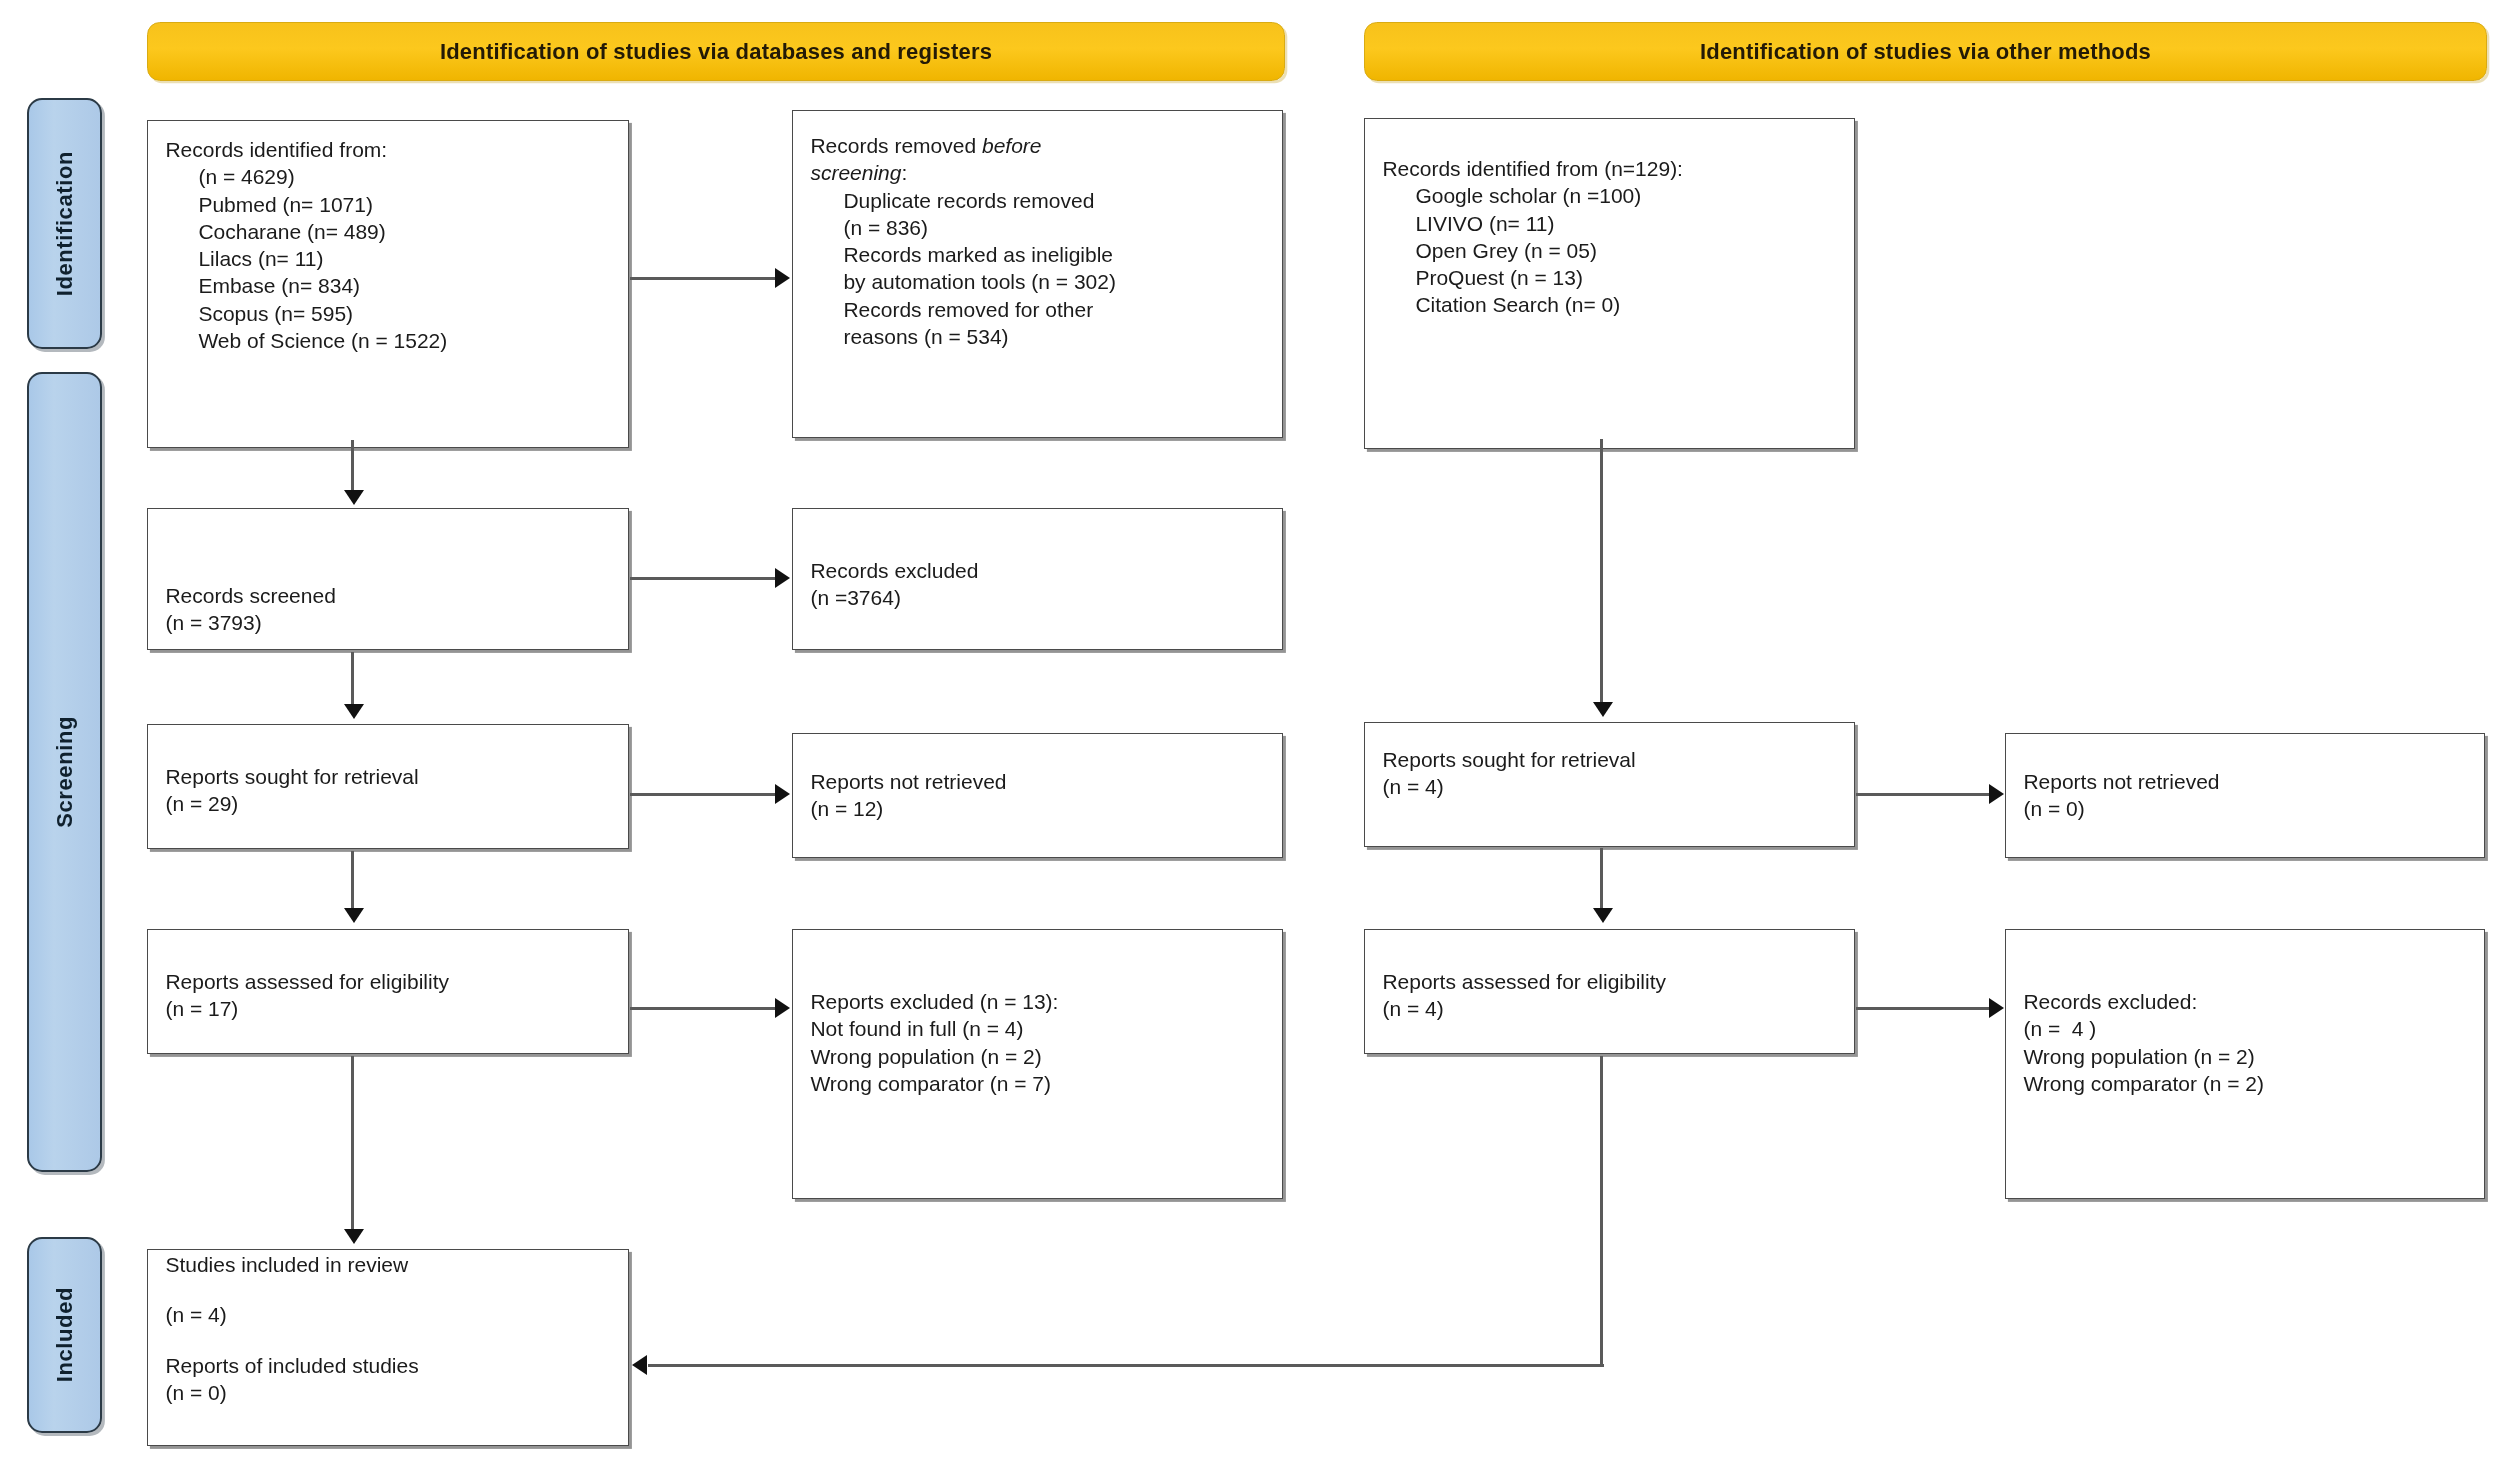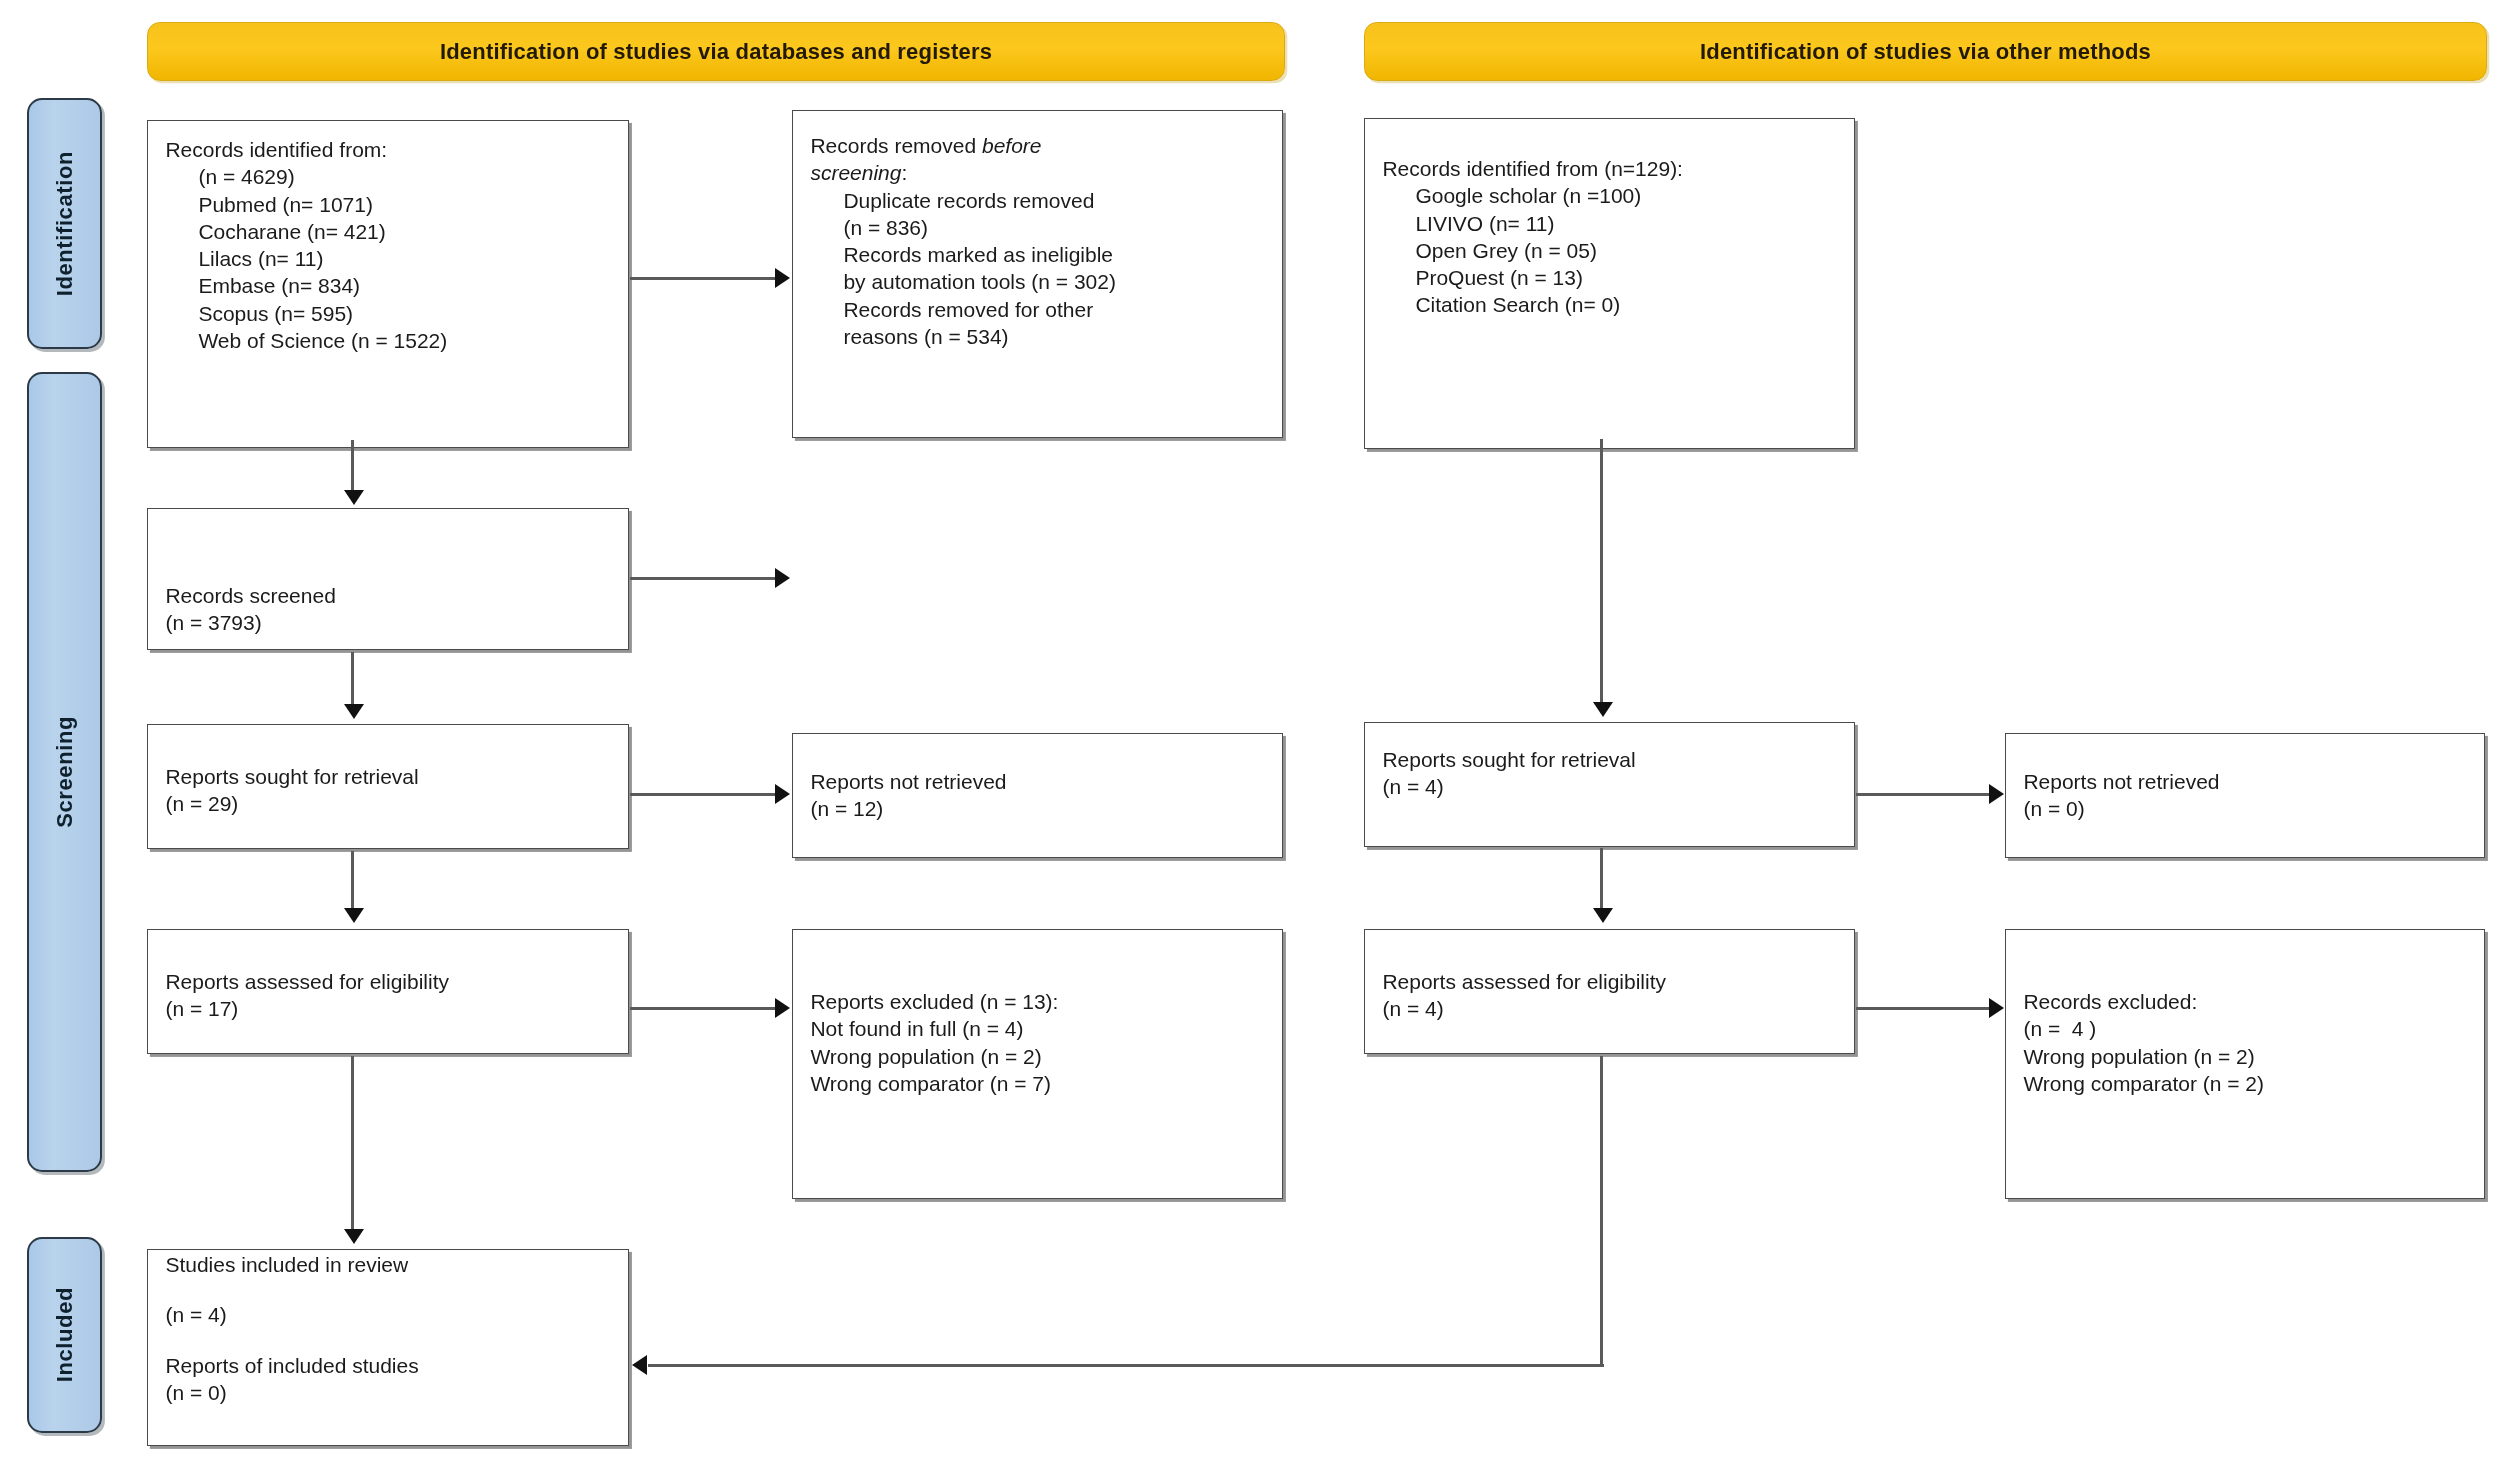--- a/index.html
+++ b/index.html
@@ -117,21 +117,21 @@
   </div>
 
   <div class="col-header" style="left:147px; top:22px; width:1136px; height:57px;">
     <span>Identification of studies via databases and registers</span>
   </div>
 
   <div class="fbox" style="left:147px; top:120px; width:482px; height:328px;">
     <div class="ln">Records identified from:</div>
     <div class="ln indent">(n = 4629)</div>
     <div class="ln indent">Pubmed (n= 1071)</div>
-    <div class="ln indent">Cocharane (n= 421)</div>
+    <div class="ln indent">Cocharane (n= 489)</div>
     <div class="ln indent">Lilacs (n= 11)</div>
     <div class="ln indent">Embase (n= 834)</div>
     <div class="ln indent">Scopus (n= 595)</div>
     <div class="ln indent">Web of Science (n = 1522)</div>
   </div>
 
   <div class="fbox" style="left:792px; top:110px; width:491px; height:328px; padding-top:21px;">
     <div class="ln"><span>Records removed </span><em>before</em></div>
     <div class="ln"><em>screening</em><span>:</span></div>
     <div class="ln indent">Duplicate records removed</div>
@@ -140,20 +140,24 @@
     <div class="ln indent">by automation tools (n = 302)</div>
     <div class="ln indent">Records removed for other</div>
     <div class="ln indent">reasons (n = 534)</div>
   </div>
 
   <div class="fbox" style="left:147px; top:508px; width:482px; height:142px; padding-top:73px;">
     <div class="ln">Records screened</div>
     <div class="ln">(n = 3793)</div>
   </div>
 
+  <div class="fbox" style="left:792px; top:508px; width:491px; height:142px; padding-top:48px;">
+    <div class="ln">Records excluded</div>
+    <div class="ln">(n =3764)</div>
+  </div>
 
   <div class="fbox" style="left:147px; top:724px; width:482px; height:125px; padding-top:38px;">
     <div class="ln">Reports sought for retrieval</div>
     <div class="ln">(n = 29)</div>
   </div>
 
   <div class="fbox" style="left:792px; top:733px; width:491px; height:125px; padding-top:34px;">
     <div class="ln">Reports not retrieved</div>
     <div class="ln">(n = 12)</div>
   </div>

